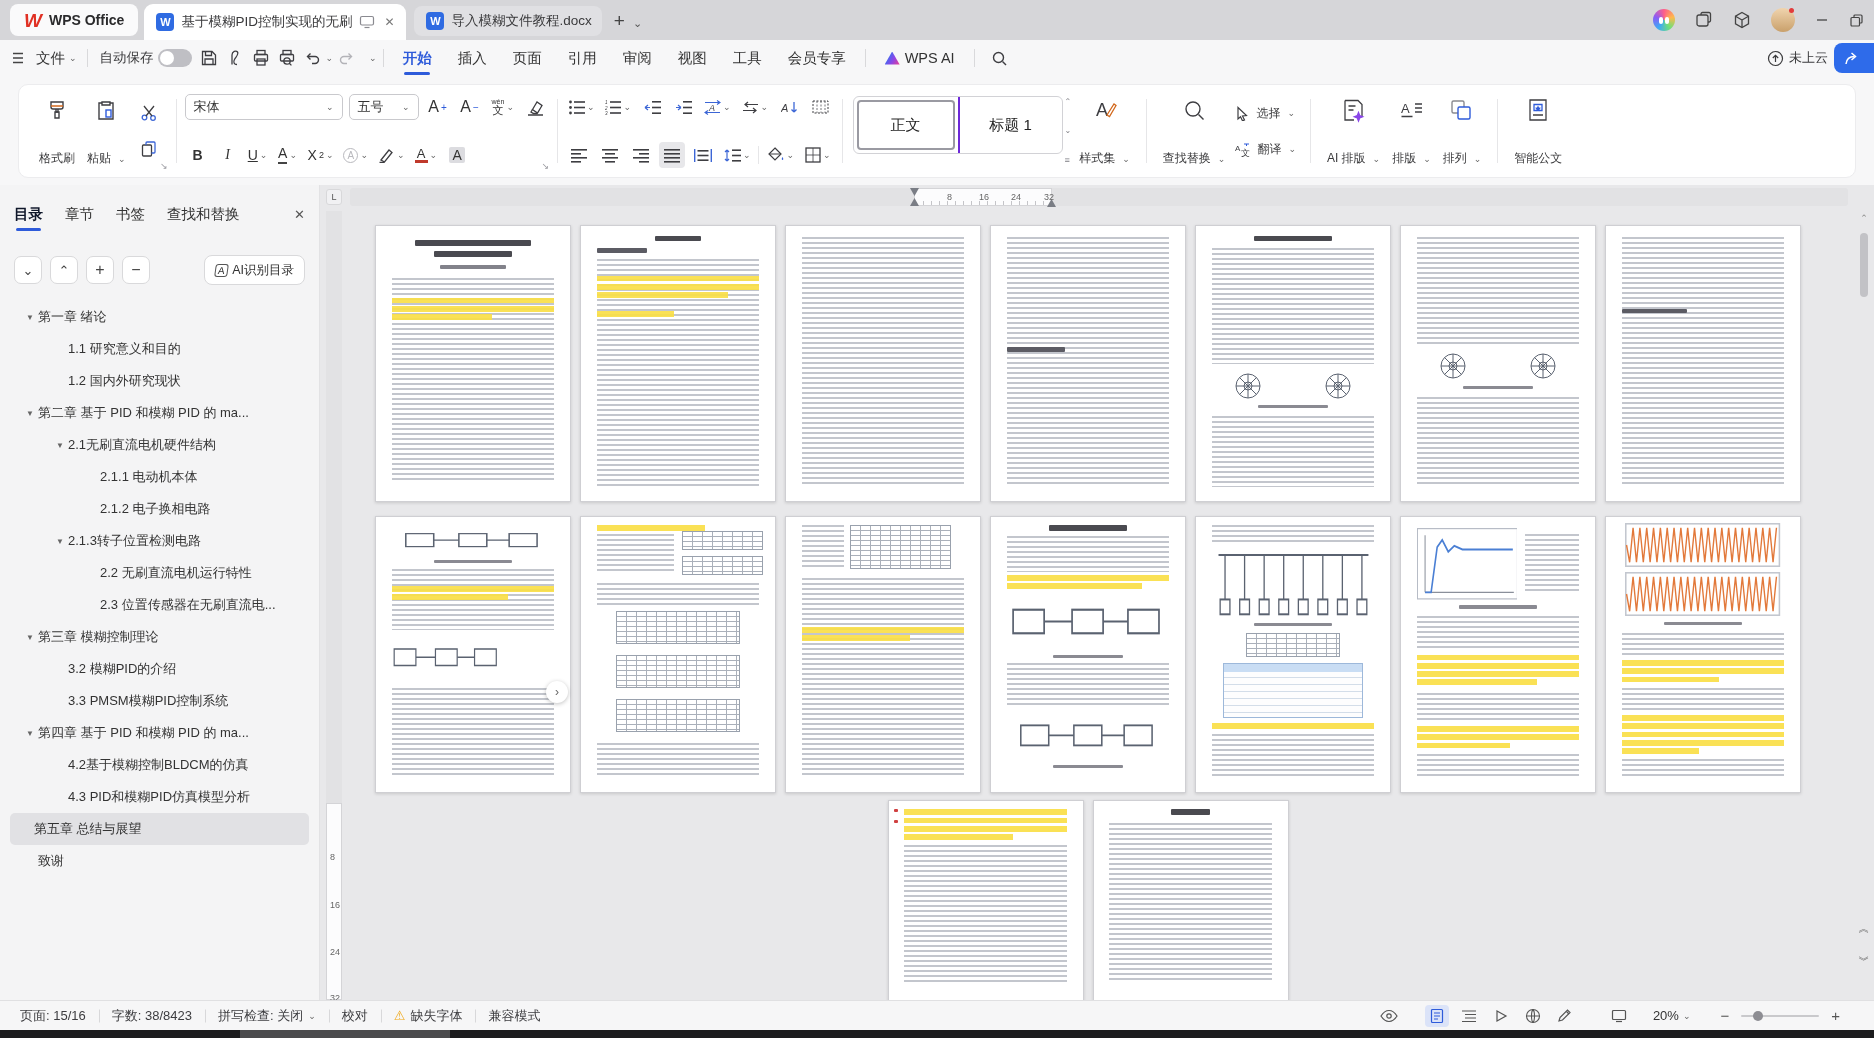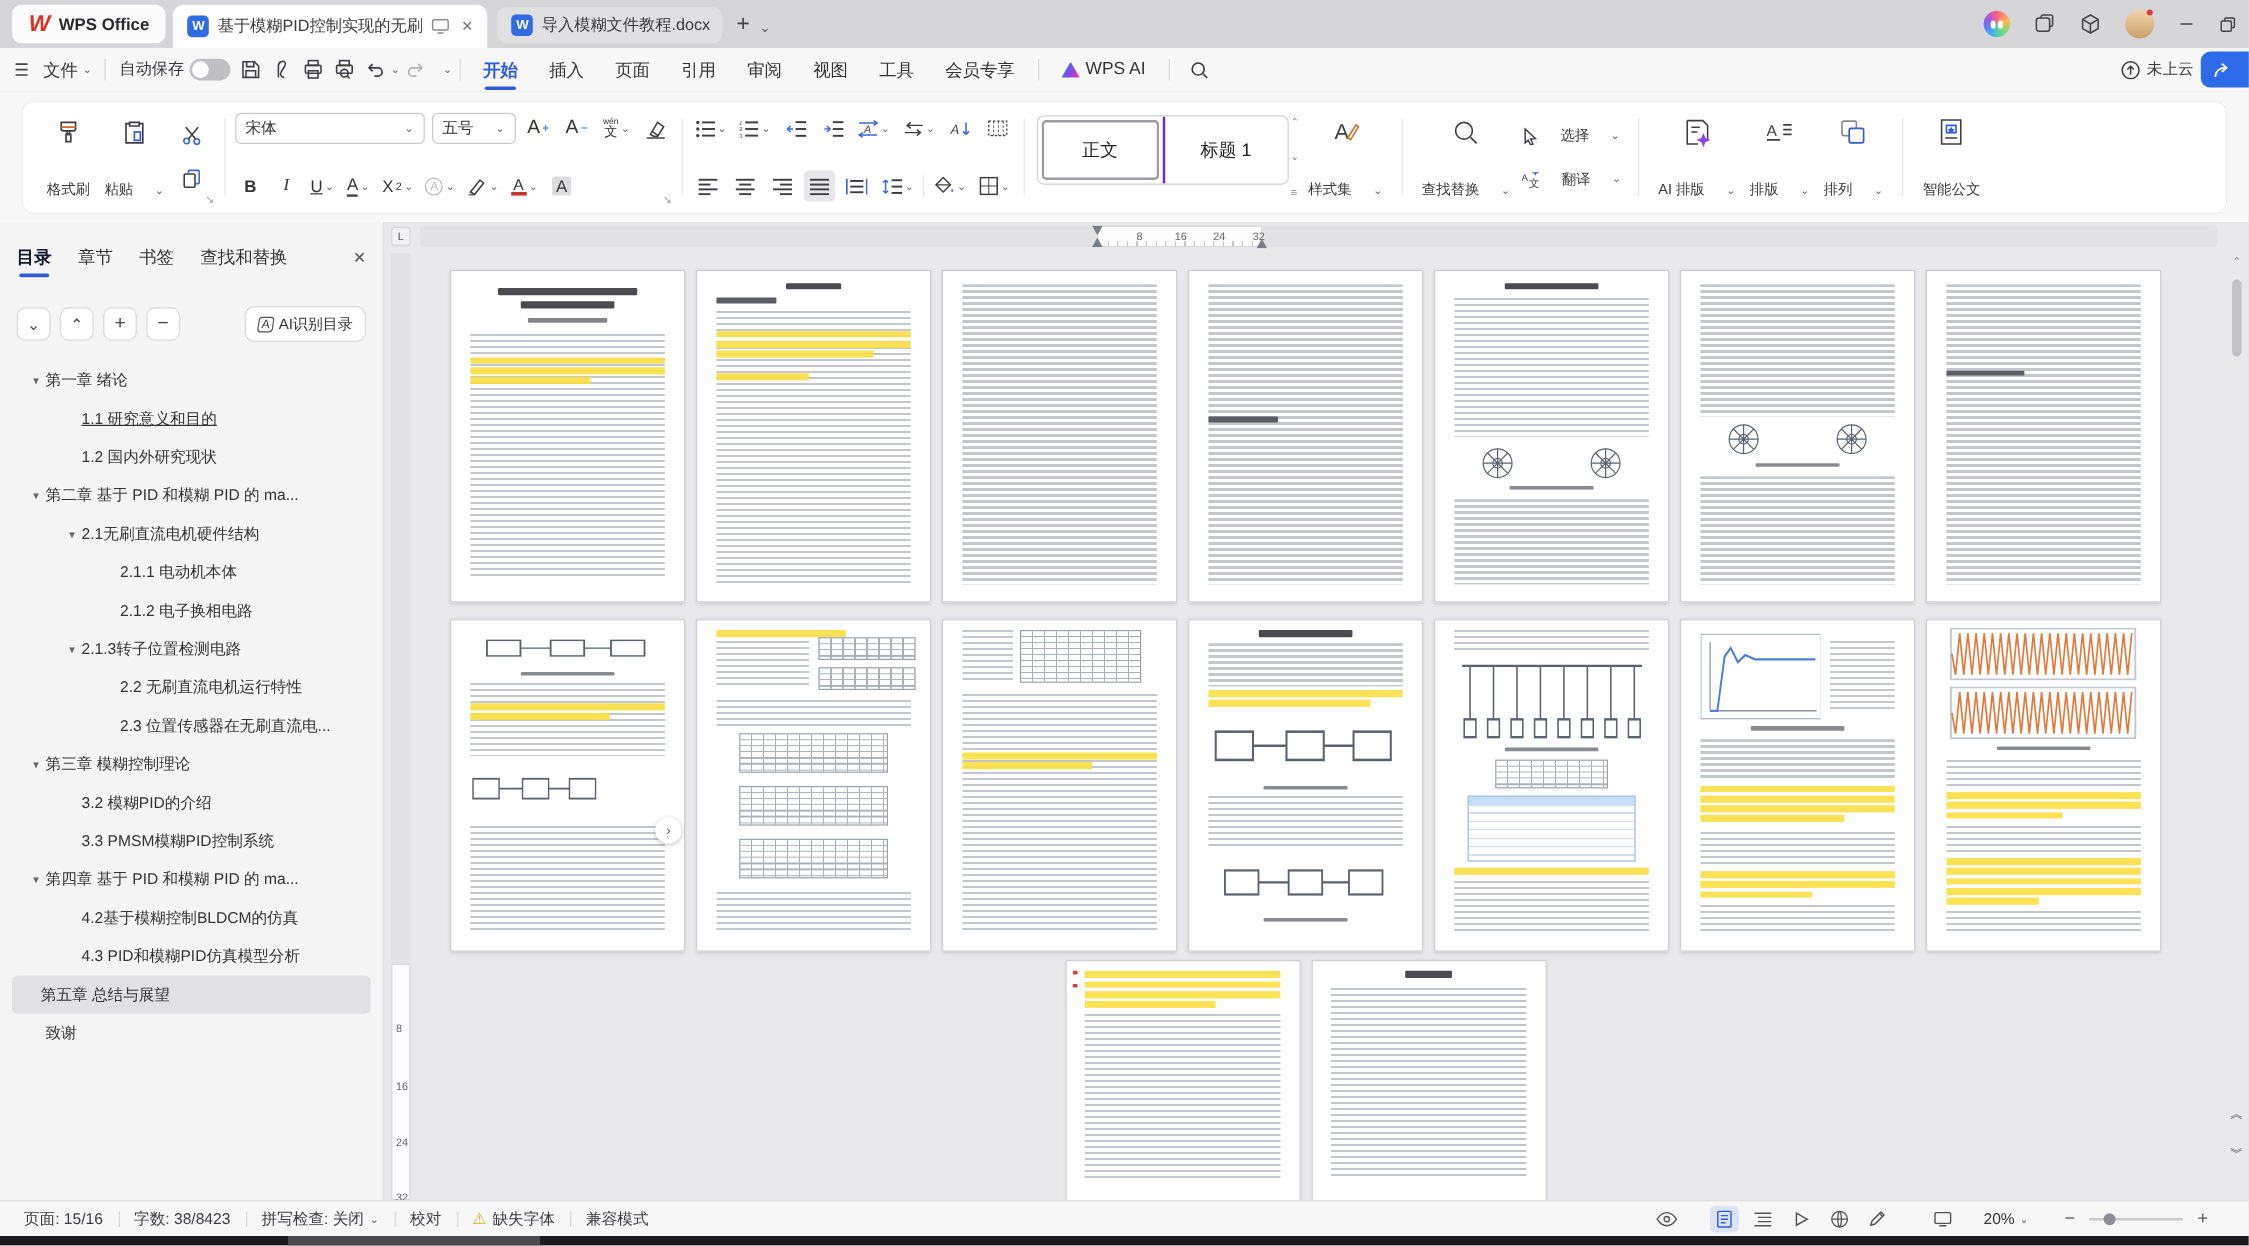--- a/index.html
+++ b/index.html
@@ -40,21 +40,21 @@
   .cloud-area{position:absolute;right:46px;top:0;height:36px;display:flex;align-items:center;gap:5px;font-size:13px;color:#3a3a3c}
   .share-btn{position:absolute;right:-8px;top:3px;width:48px;height:30px;border-radius:8px;background:#2e6bea;display:flex;align-items:center;justify-content:flex-start;padding-left:10px}
 
   
   .ribbon{height:109px;background:#f7f7f8;position:relative}
   .ribbon-card{position:absolute;left:18px;right:18px;top:8px;bottom:7px;background:#fff;border:1px solid #ececee;border-radius:10px;display:flex;align-items:stretch;padding:6px 10px;overflow:hidden}
   .rdiv{width:1px;background:#e6e6e8;margin:8px 6px;flex:none}
   .rgroup{display:flex;flex:none;position:relative;padding:2px 4px}
   .launcher{position:absolute;right:2px;bottom:0;color:#9a9aa0;font-size:9px}
   .rcol{display:flex;flex-direction:column;align-items:center;justify-content:space-between;padding:2px 6px}
-  .rlabel{font-size:12px;color:#3a3a3c;display:flex;align-items:center;gap:18px;white-space:nowrap}
+  .rlabel{font-size:12px;color:#3a3a3c;display:flex;align-items:center;gap:7px;white-space:nowrap}
   .rbig{width:30px;height:30px;display:flex;align-items:center;justify-content:center}
   .minicol{display:flex;flex-direction:column;justify-content:space-around;padding:2px 4px}
   .sbtn{height:26px;min-width:26px;display:flex;align-items:center;justify-content:center;gap:2px;font-size:14px;color:#333;padding:0 3px;border-radius:4px}
   .fsel{height:26px;border:1px solid #c9c9cd;border-radius:5px;background:#fff;display:flex;align-items:center;justify-content:space-between;font-size:13px;color:#333;padding:0 8px;gap:6px}
   .frow{display:flex;align-items:center;gap:2px}
   .ric{display:inline-flex;align-items:center;justify-content:center}
   .sel{background:#e7e7ea;border-radius:4px}
   .stylebox{display:flex;border:1px solid #d2d2d6;border-radius:6px;overflow:hidden;background:#fff;height:58px;margin-top:3px}
   .stylecell{width:104px;display:flex;align-items:center;justify-content:center;font-size:15px;color:#222}
   .stylecell.cur{box-shadow:inset 0 0 0 2px #9a9aa2;border-radius:4px;margin:3px;width:98px}
@@ -709,21 +709,21 @@
         <span class="ai-toc-btn">
           <span class="ai-gl">A</span>
           <span>AI识别目录</span>
         </span>
       </div>
       <div class="toc-list" id="toc-list">
           <div class="toc-item" style="padding-left: 12px;">
             <span class="toc-arrow">▼</span>
             <span>第一章 绪论</span>
           </div>
-          <div class="toc-item" style="padding-left: 42px; text-decoration: underline;">
+          <div class="toc-item" style="padding-left: 42px;">
             <span class="toc-arrow"></span>
             <span>1.1  研究意义和目的</span>
           </div>
           <div class="toc-item" style="padding-left: 42px;">
             <span class="toc-arrow"></span>
             <span>1.2 国内外研究现状</span>
           </div>
           <div class="toc-item" style="padding-left: 12px;">
             <span class="toc-arrow">▼</span>
             <span>第二章 基于 PID 和模糊 PID 的 ma...</span>

